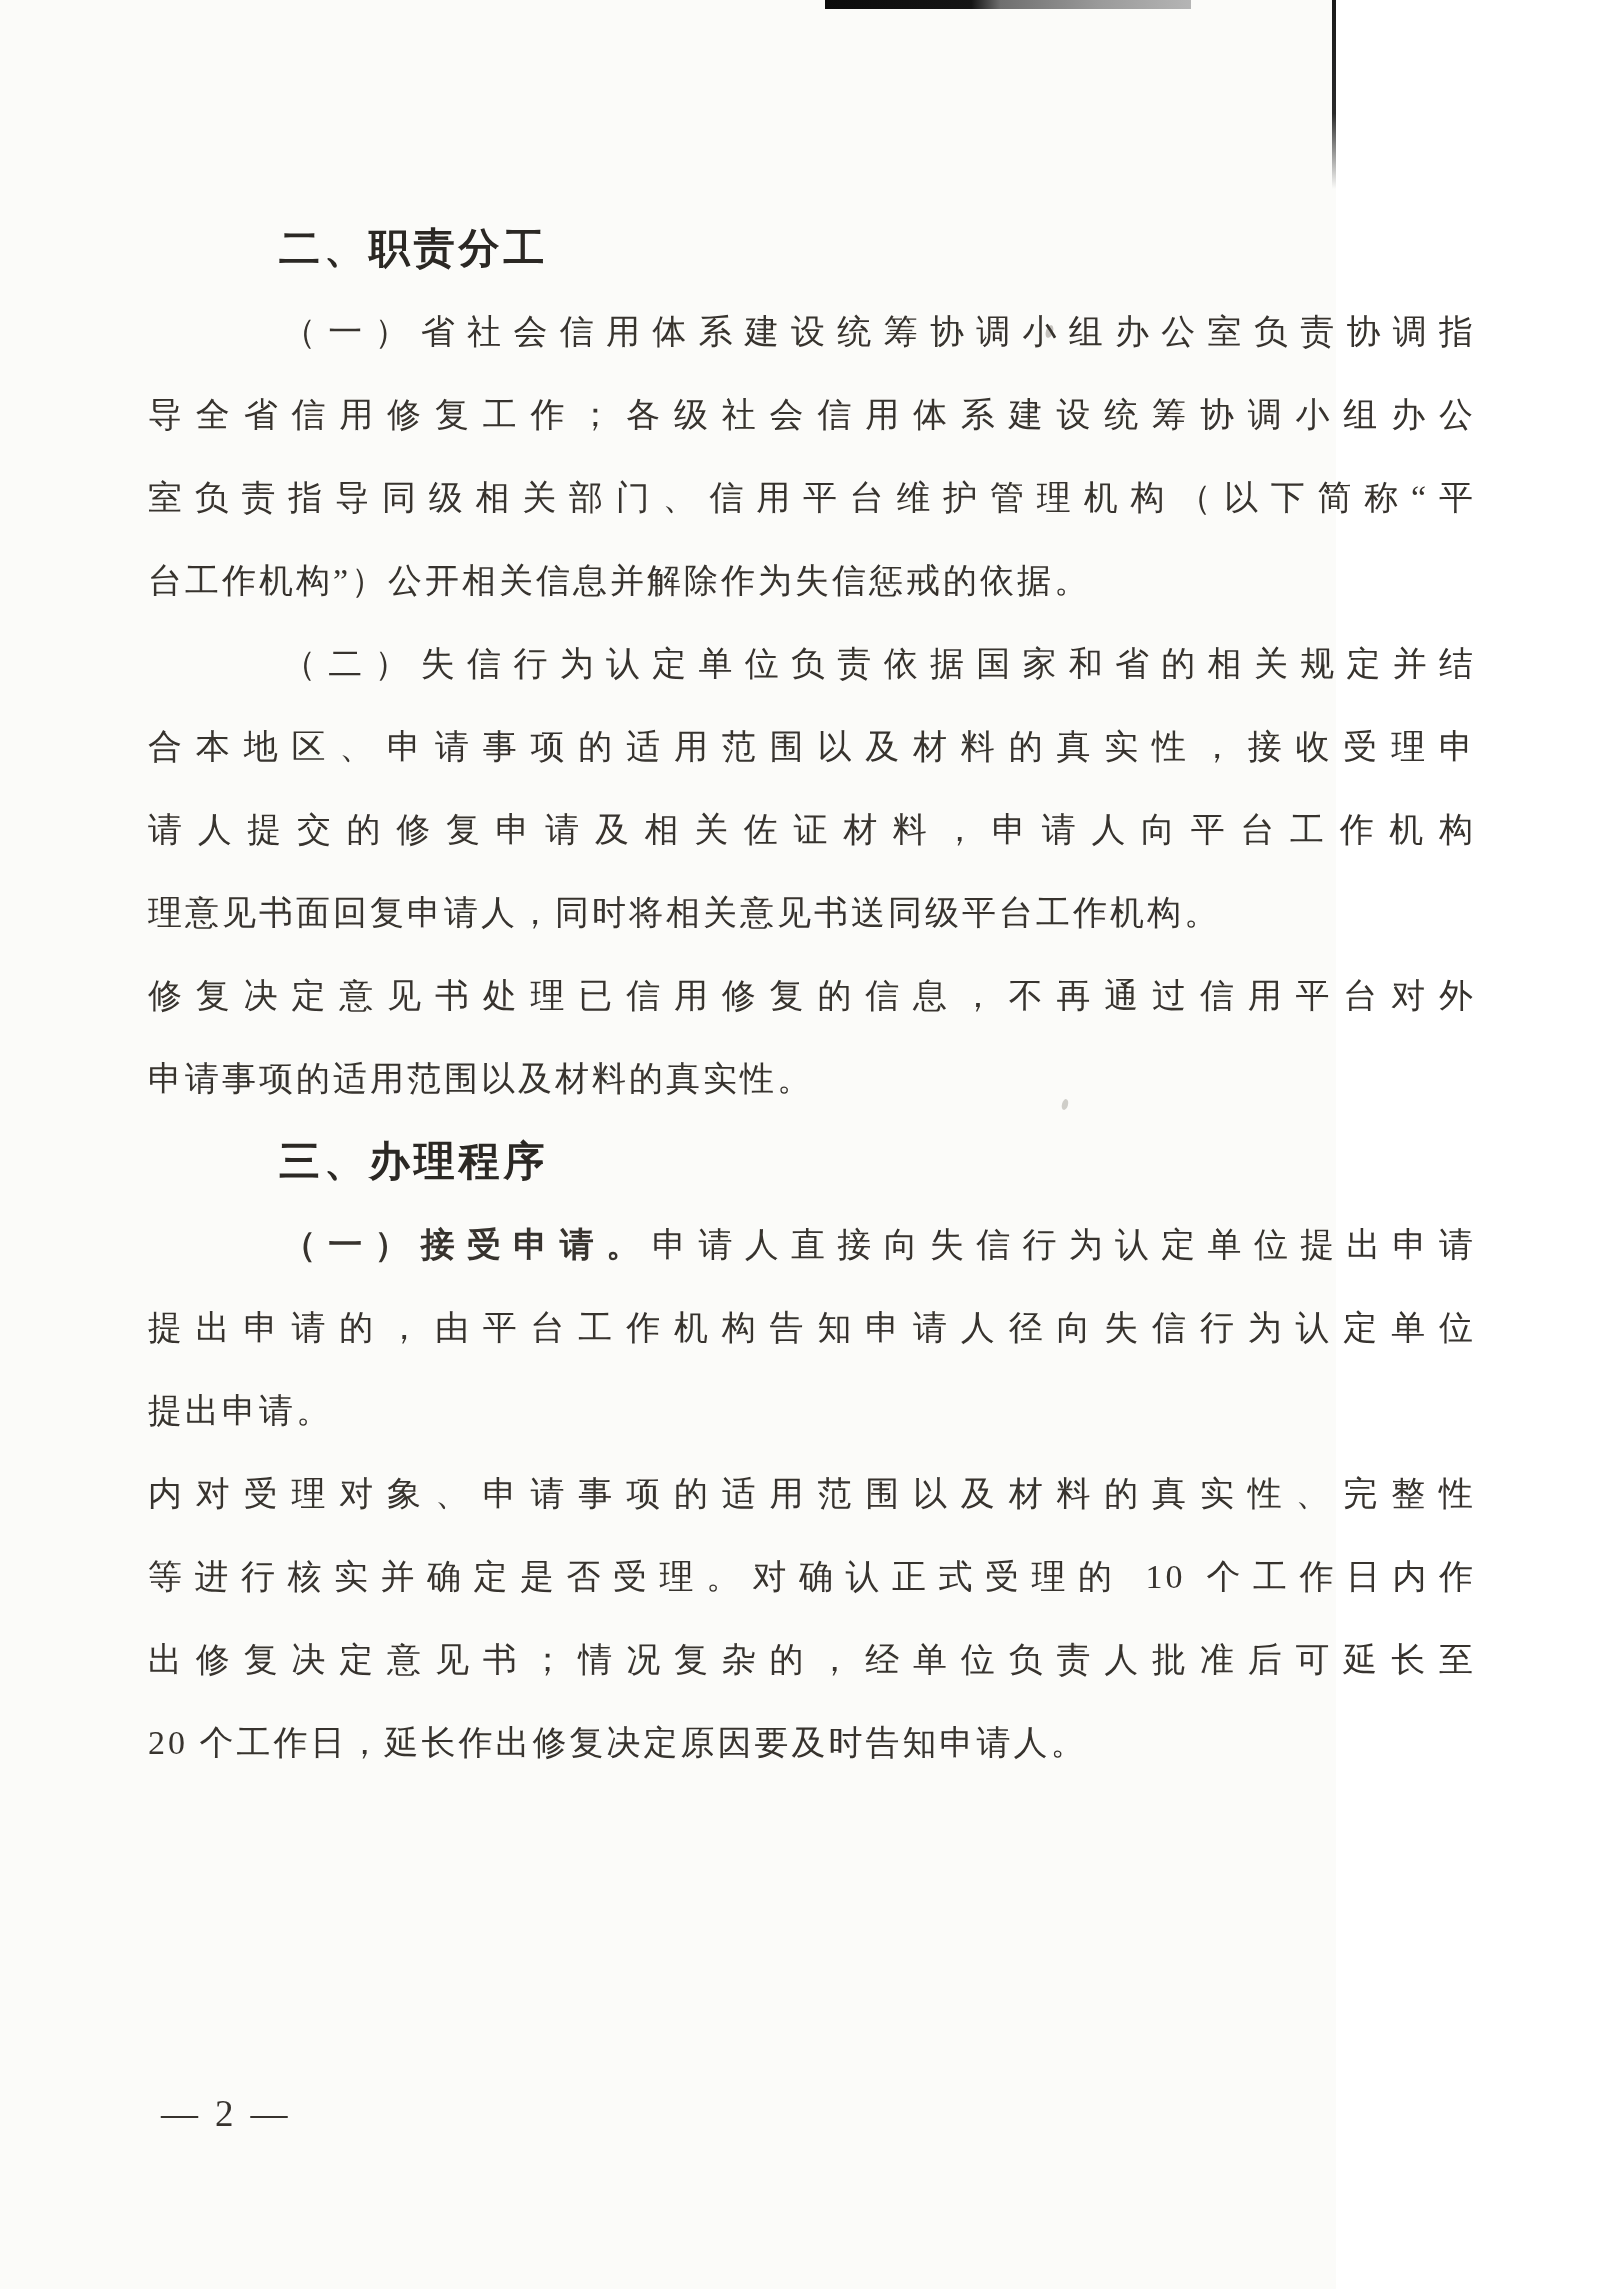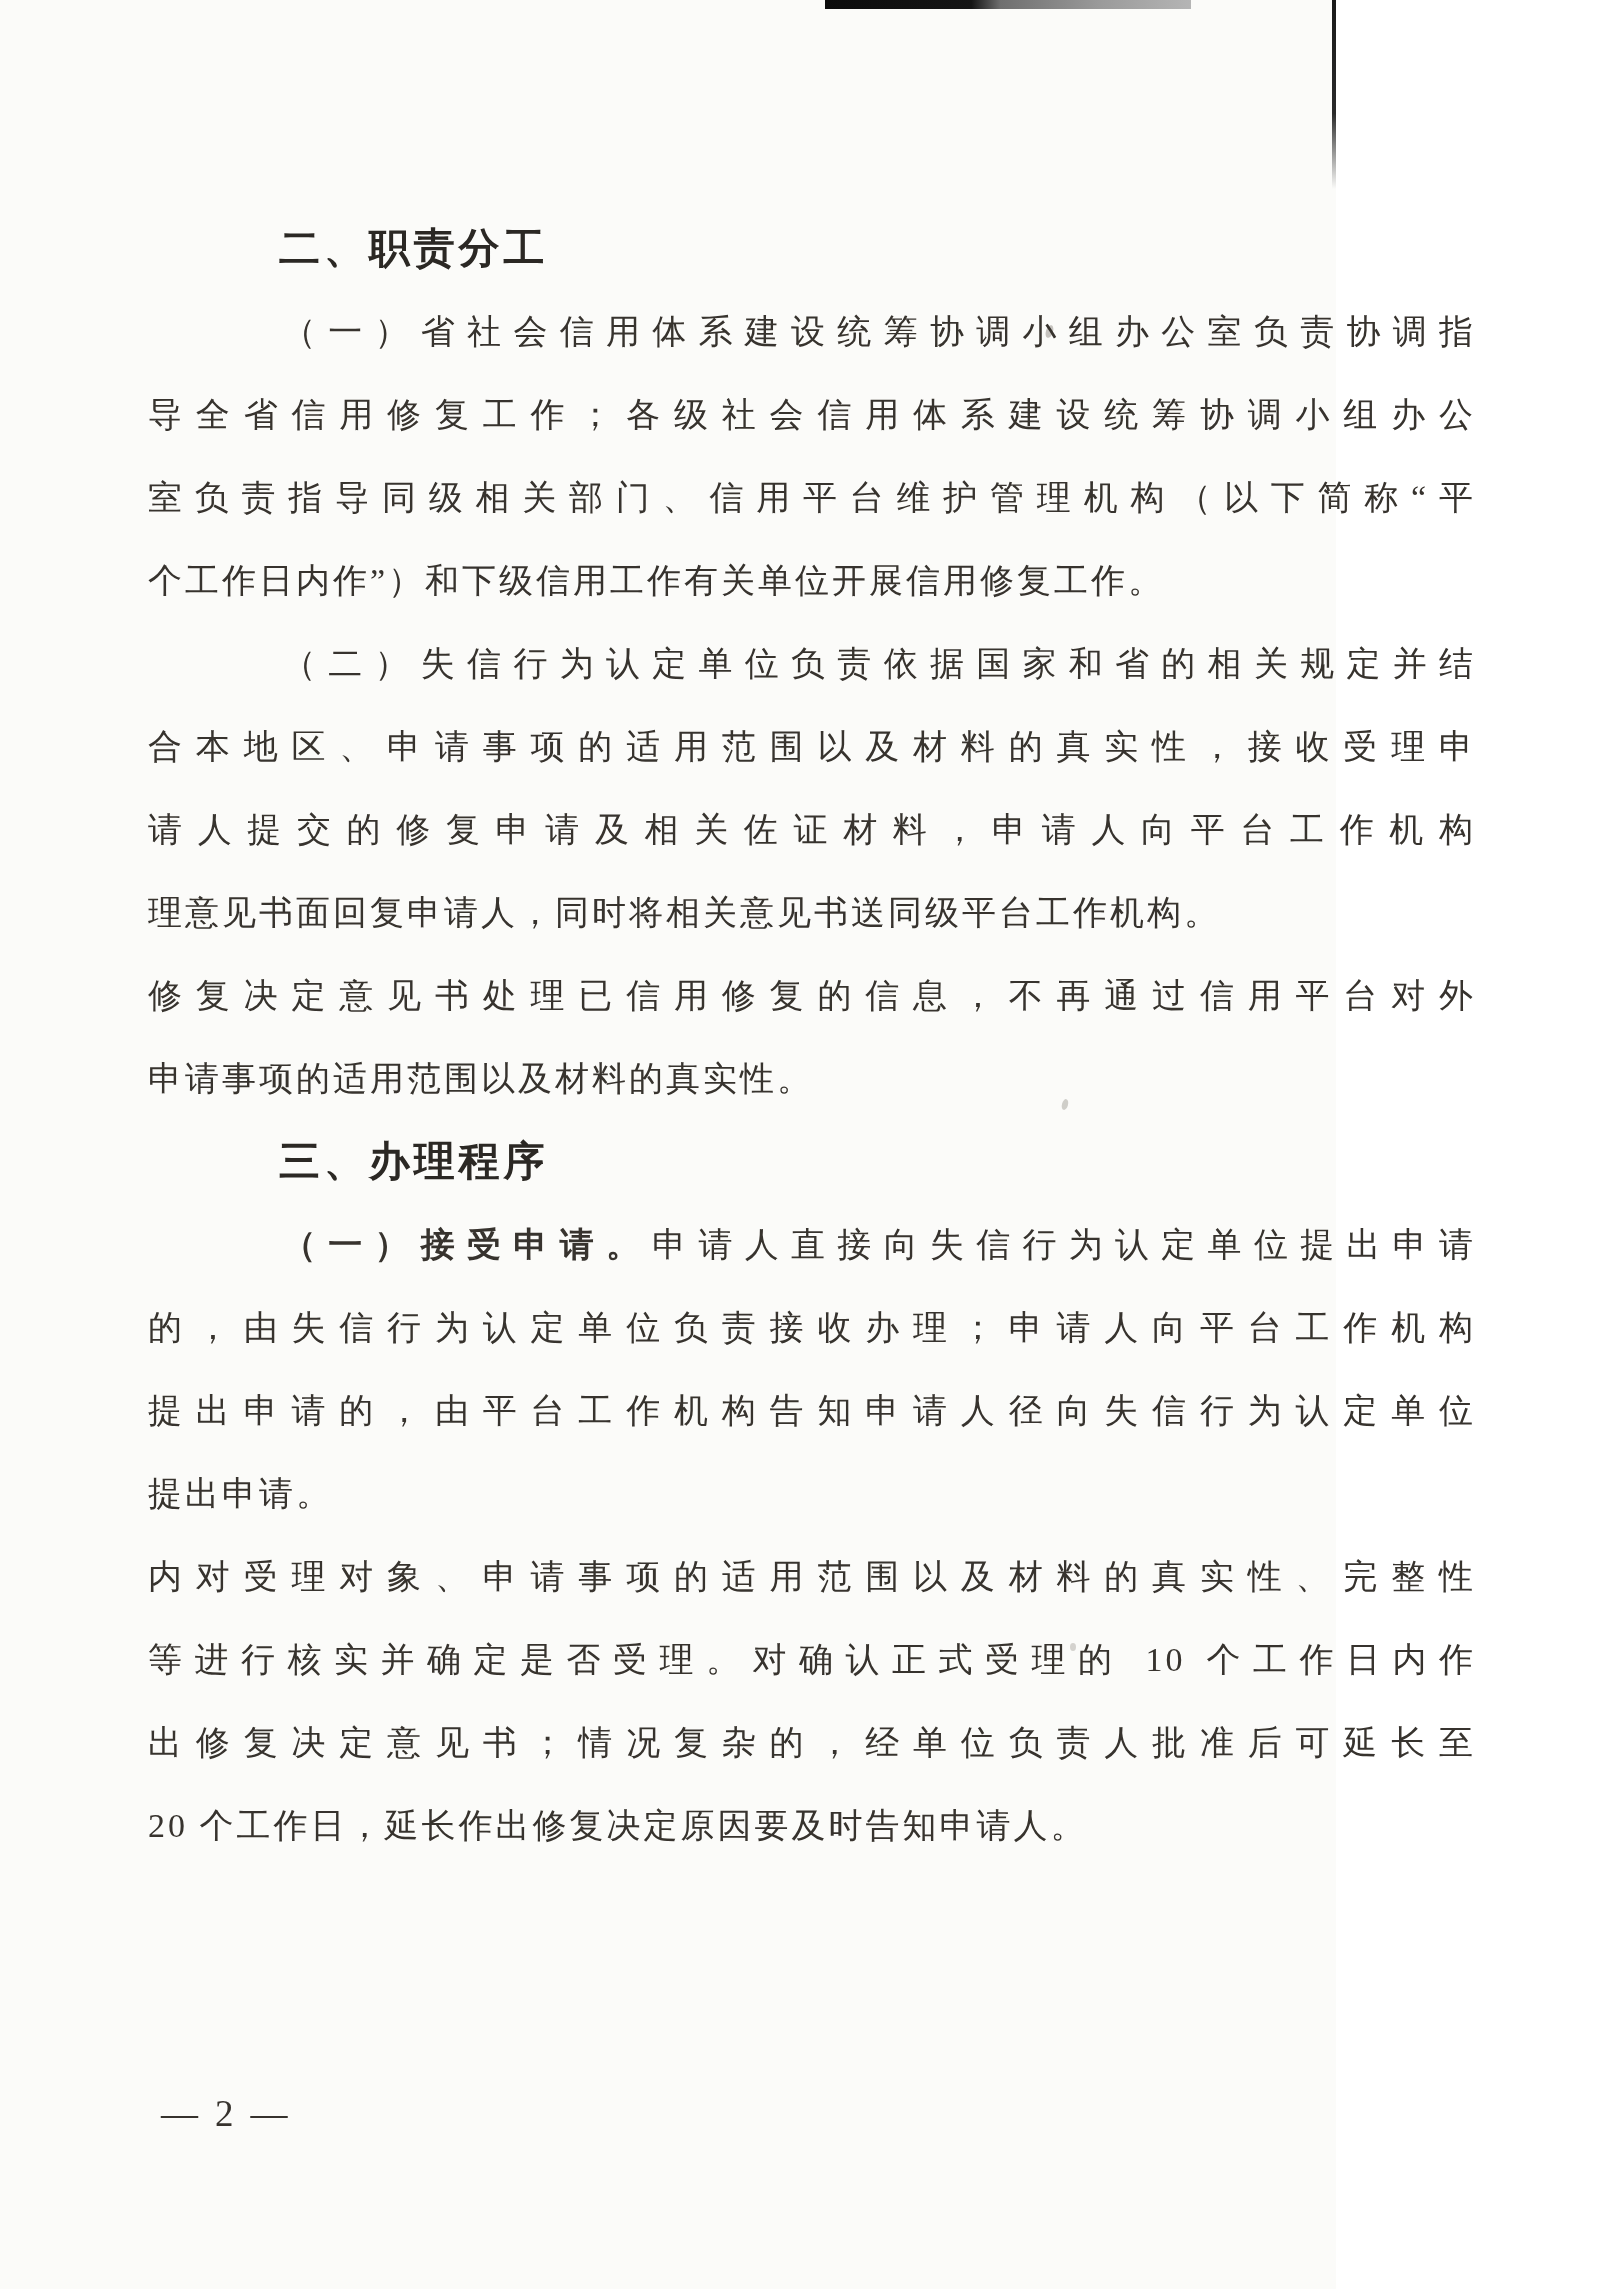--- a/index.html
+++ b/index.html
@@ -73,34 +73,33 @@
   <div class="speck s1"></div>
   <div class="speck s2"></div>
   <div class="speck s3"></div>
 
   <div class="content">
     <div class="line heading">二、职责分工</div>
 
     <div class="line indent">（一）省社会信用体系建设统筹协调小组办公室负责协调指</div>
     <div class="line">导全省信用修复工作；各级社会信用体系建设统筹协调小组办公</div>
     <div class="line">室负责指导同级相关部门、信用平台维护管理机构（以下简称“平</div>
-    <div class="line end">个工作日内作”）和下级信用工作有关单位开展信用修复工作。</div>
+    <div class="line end">台工作机构”）公开相关信息并解除作为失信惩戒的依据。</div>
 
     <div class="line indent">（二）失信行为认定单位负责依据国家和省的相关规定并结</div>
     <div class="line">合本地区、申请事项的适用范围以及材料的真实性，接收受理申</div>
     <div class="line">请人提交的修复申请及相关佐证材料，申请人向平台工作机构</div>
     <div class="line end">理意见书面回复申请人，同时将相关意见书送同级平台工作机构。</div>
 
     <div class="line">修复决定意见书处理已信用修复的信息，不再通过信用平台对外</div>
     <div class="line end">申请事项的适用范围以及材料的真实性。</div>
 
     <div class="line heading">三、办理程序</div>
 
     <div class="line indent"><span class="lead">（一）接受申请。</span><span>申请人直接向失信行为认定单位提出申请</span></div>
-    <div class="line">的，由失信行为认定单位负责接收办理；申请人向平台工作机构</div>
     <div class="line">提出申请的，由平台工作机构告知申请人径向失信行为认定单位</div>
     <div class="line end">提出申请。</div>
 
     <div class="line">内对受理对象、申请事项的适用范围以及材料的真实性、完整性</div>
     <div class="line">等进行核实并确定是否受理。对确认正式受理的 10 个工作日内作</div>
     <div class="line">出修复决定意见书；情况复杂的，经单位负责人批准后可延长至</div>
     <div class="line end">20 个工作日，延长作出修复决定原因要及时告知申请人。</div>
   </div>
 
   <div class="footer">— 2 —</div>

